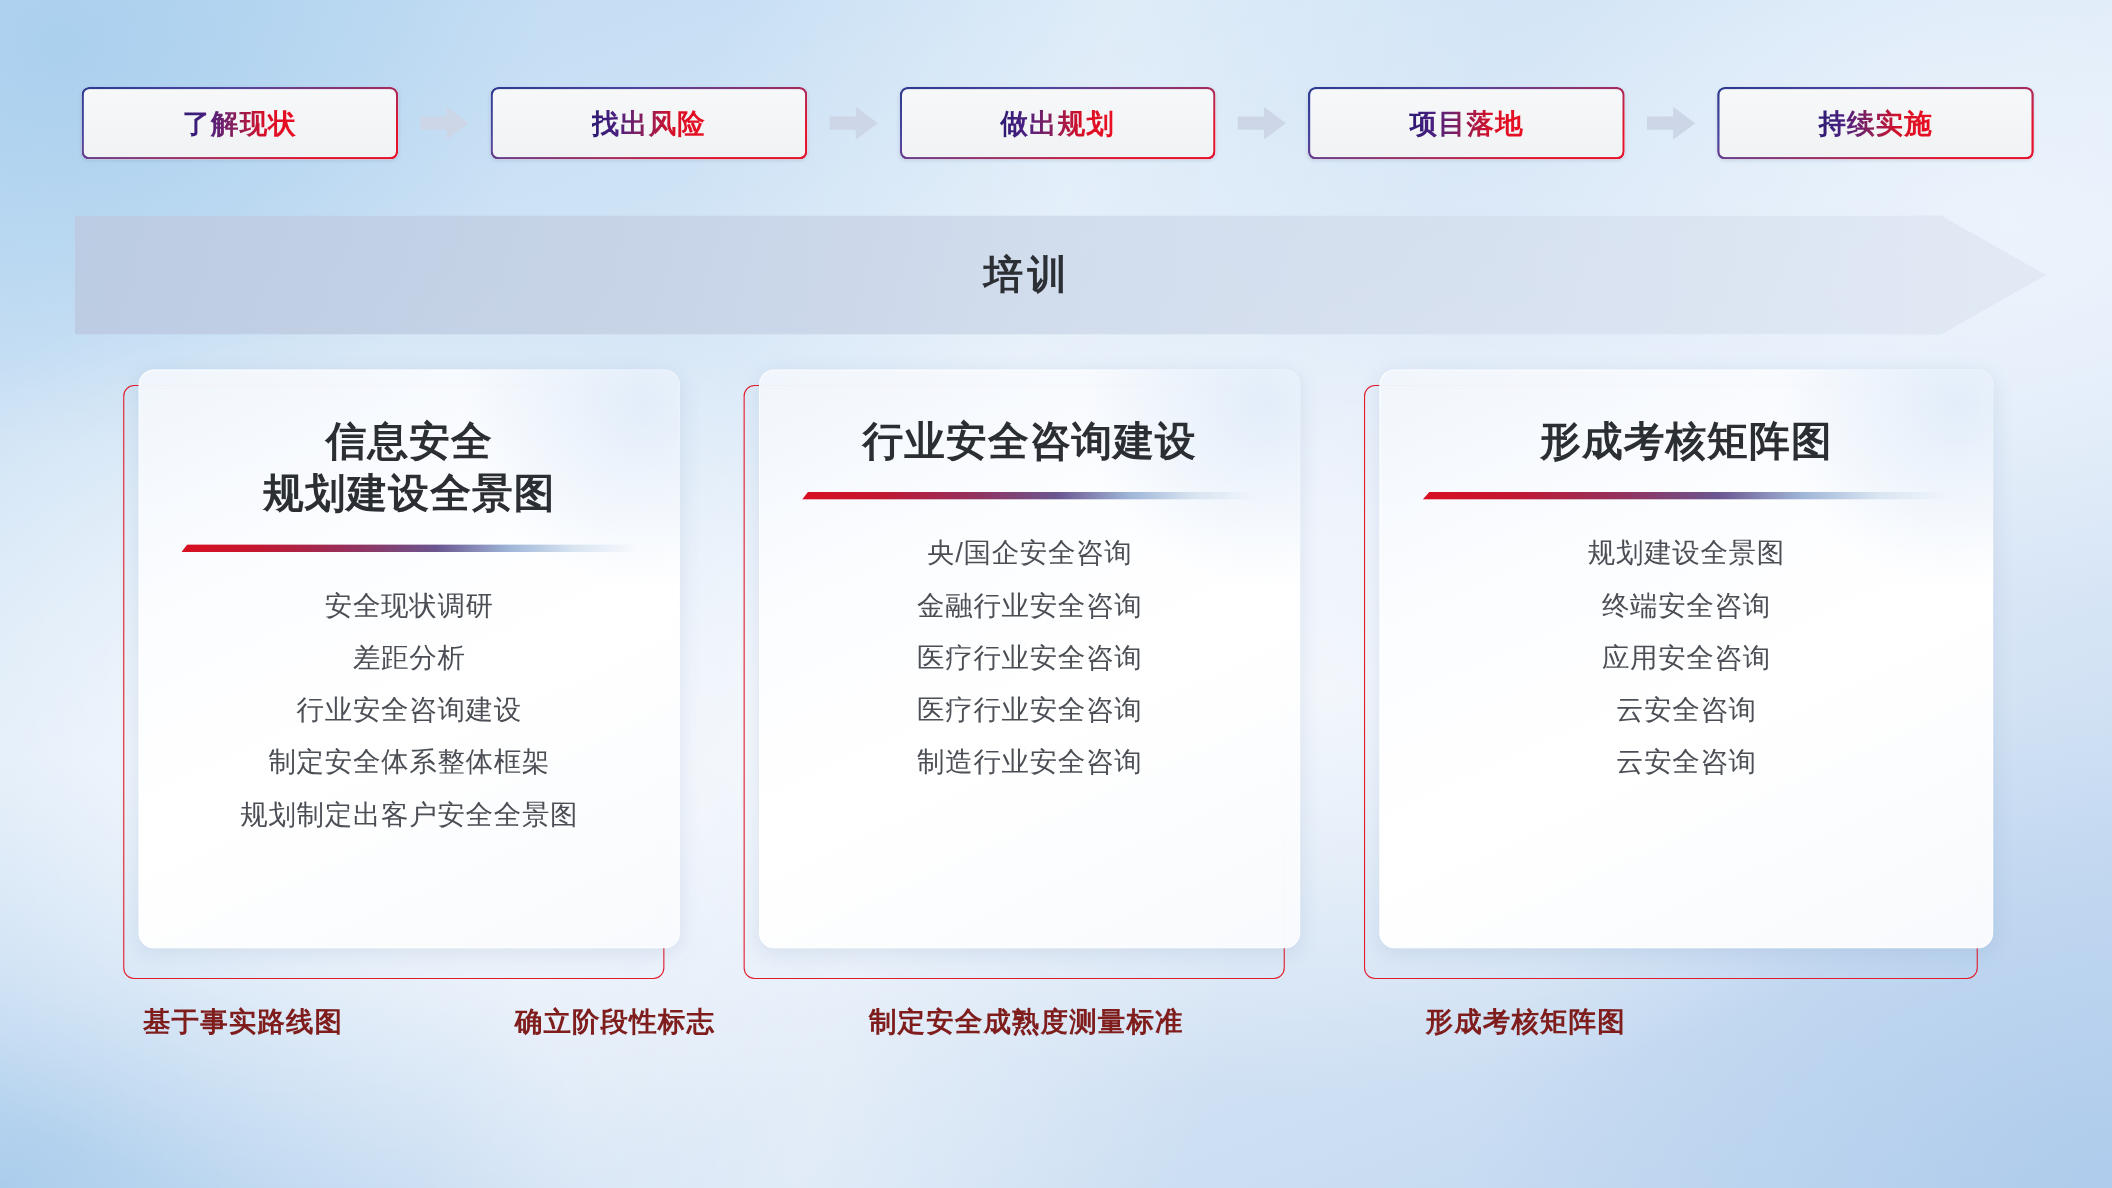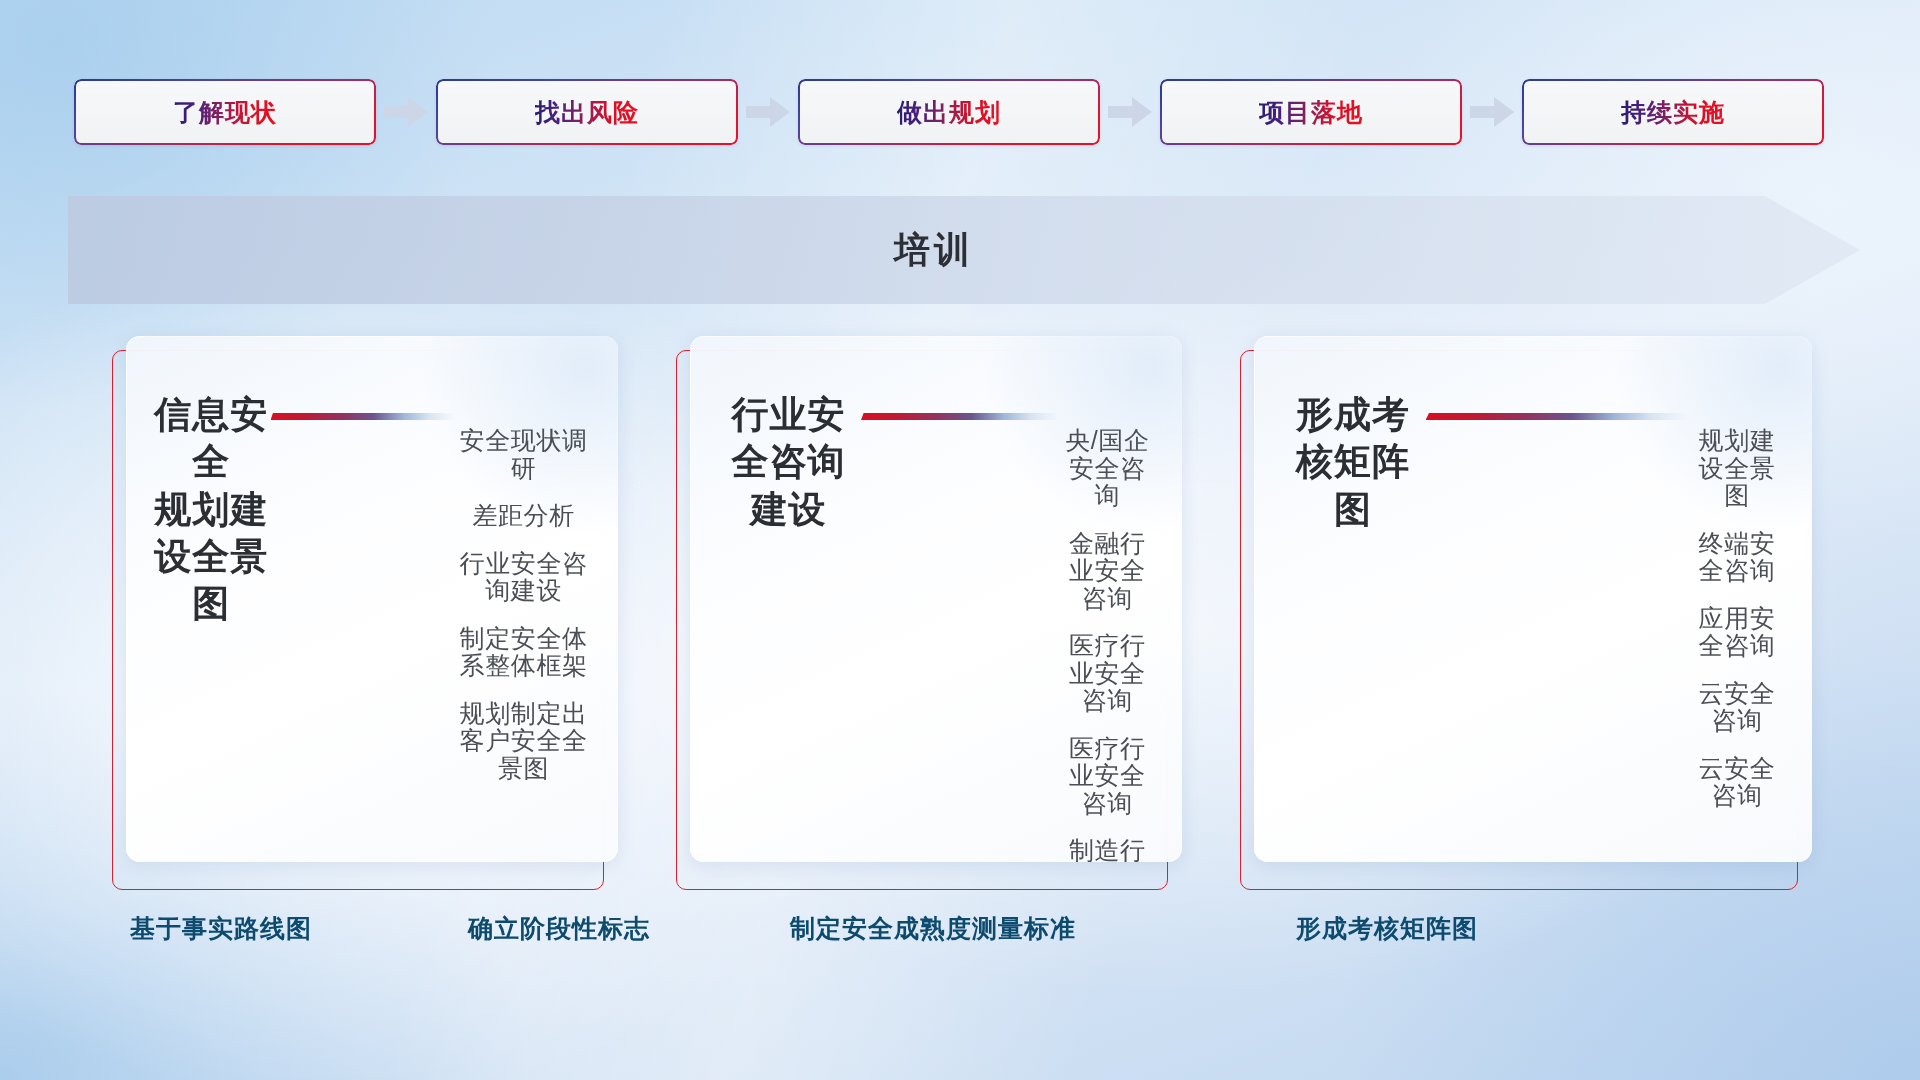--- a/index.html
+++ b/index.html
@@ -24,21 +24,21 @@
   }
   #bg-sheen{
     position:absolute; inset:0;
     background:linear-gradient(105deg, rgba(255,255,255,0) 30%, rgba(255,255,255,0.35) 46%, rgba(255,255,255,0) 62%);
     pointer-events:none;
   }
 
   
   #steps{
     position:absolute; left:74px; top:78px; width:1775px; height:68px;
-    display:flex; align-items:center;
+    display:flex; align-items:center;gap:12px;
   }
   .step-box{
     position:relative;
     width:302px; height:66px;
     border-radius:7px;
     background:linear-gradient(180deg,#f7f8f9 0%, #f1f2f4 100%);
     display:flex; align-items:center; justify-content:center;
     box-shadow:0 1px 3px rgba(60,90,130,.14);
   }
   .step-box::before{
@@ -95,22 +95,22 @@
     border:1.6px solid #e31b2a;
     border-radius:10px;
   }
   .card{
     position:absolute; left:14px; top:0;
     width:calc(100% - 14px); height:calc(100% - 18px);
     border-radius:14px;
     background:
       linear-gradient(155deg, rgba(241,246,252,.97) 0%, rgba(252,253,255,.99) 32%, rgba(255,255,255,1) 58%, rgba(248,250,253,.99) 100%);
     box-shadow:0 4px 18px rgba(80,115,160,.14), inset 0 0 0 1px rgba(255,255,255,.7);
-    display:flex; flex-direction:row; 
-    padding:55px 26px 20px;
+    display:flex; flex-direction:column; align-items:center;
+    padding:42px 26px 20px;
     overflow:hidden;
   }
   .card::after{
     content:"";
     position:absolute; right:-40px; top:-40px; width:240px; height:240px;
     background:radial-gradient(circle at 70% 30%, rgba(205,224,245,.55) 0%, rgba(205,224,245,0) 70%);
     pointer-events:none;
   }
   .card-title{
     font-size:37px; font-weight:bold; color:#2b2e33;
@@ -135,21 +135,21 @@
     font-size:25px; color:#4b4f55; letter-spacing:.6px;
     text-align:center; line-height:1.1;
   }
 
   
   #footer-labels{
     position:absolute; left:0; top:912px; width:1920px; height:52px;
   }
   .foot-label{
     position:absolute; top:0;
-    font-size:25px; font-weight:bold; color:#0c4a6e; letter-spacing:1px;
+    font-size:25px; font-weight:bold; color:#7f1d1d; letter-spacing:1px;
     white-space:nowrap;
   }
 </style>
 </head>
 <body>
 
 <div id="bg-base"></div>
 <div id="bg-sheen"></div>
 
 <div id="steps">

